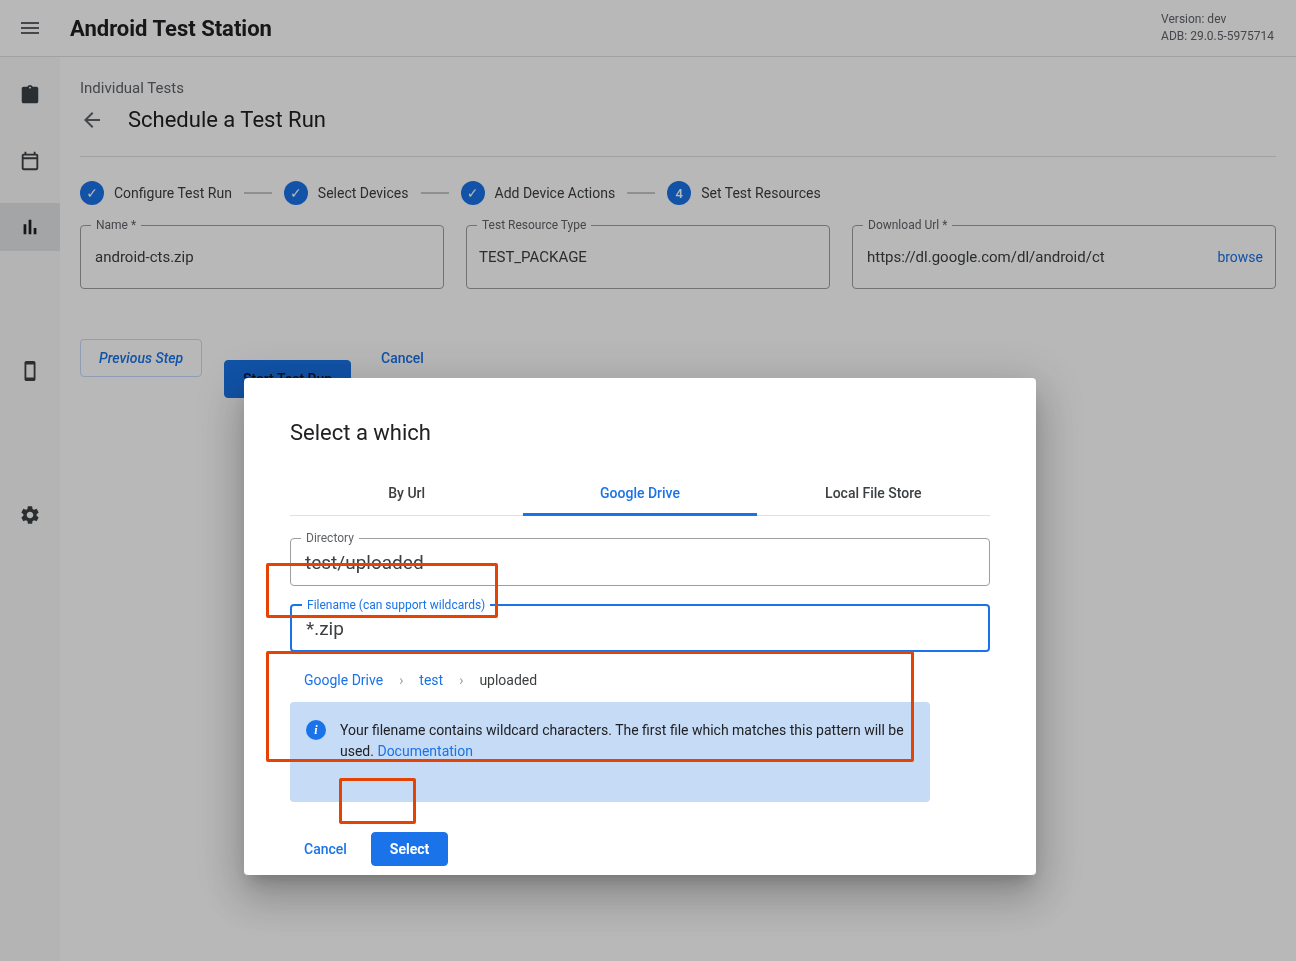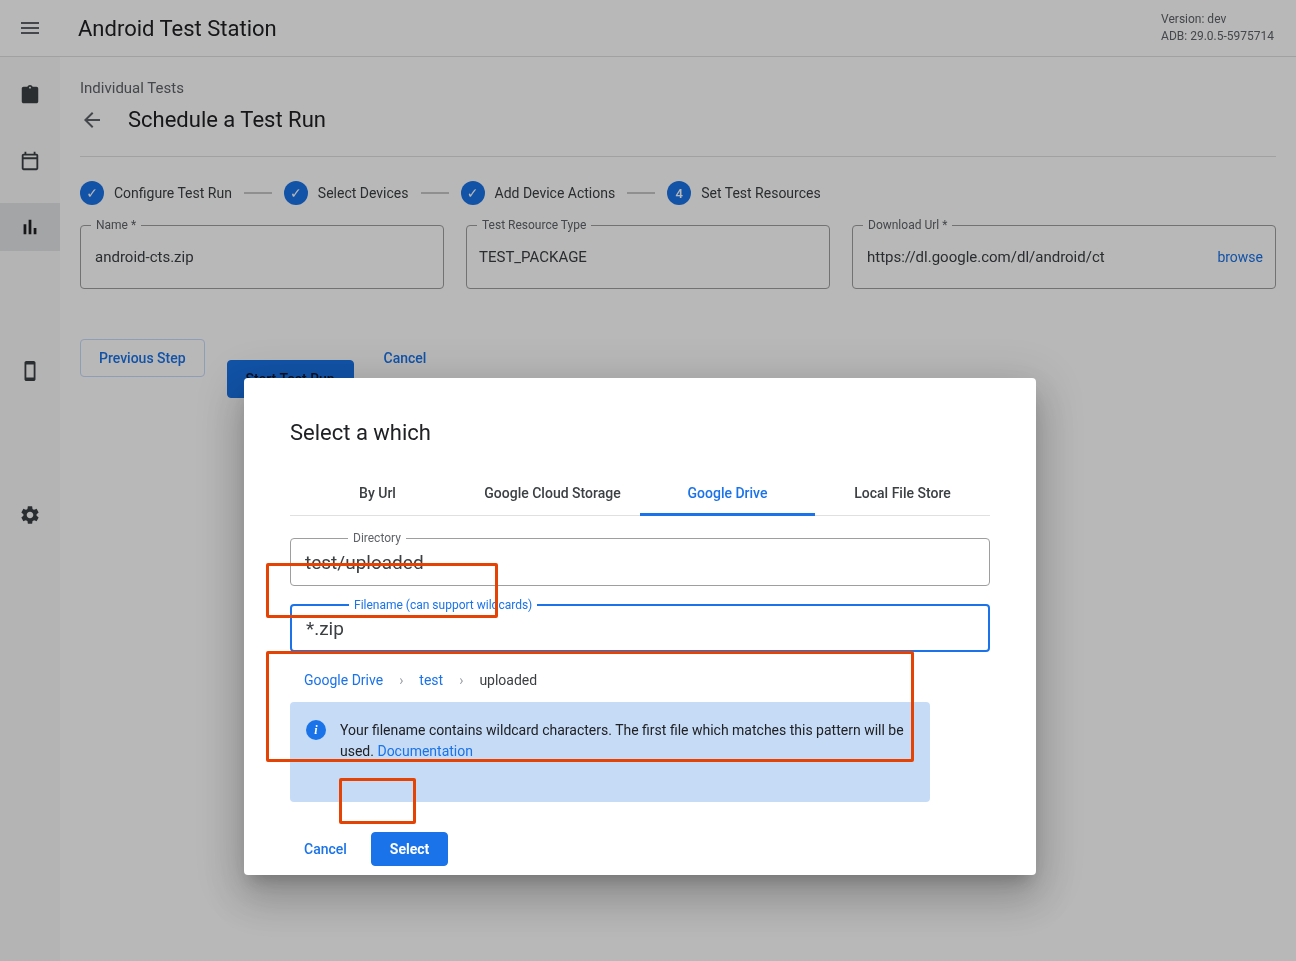--- a/index.html
+++ b/index.html
@@ -16,21 +16,21 @@
   }
   * { box-sizing: border-box; }
   html, body { margin:0; padding:0; height:100%; font-family: Roboto, "Helvetica Neue", Arial, sans-serif; color: var(--text); background:#fff; }
   body { width:1296px; height:961px; position:relative; overflow:hidden; }
 
   
   .topbar {
     display:flex; align-items:center; height:57px; padding:0 18px; border-bottom:1px solid #e0e0e0;
   }
   .menu-icon { width:24px; height:24px; color:#5f6368; cursor:pointer; margin-right:28px; }
-  .topbar-brand { font-size:22px; font-weight:400; letter-spacing:0; color:#202124;margin-left:8px; }
+  .topbar-brand { font-size:22px; font-weight:700; letter-spacing:0; color:#202124; }
   .topbar-version { margin-left:auto; text-align:left; font-size:12px; color:#5f6368; line-height:1.4; padding-right:4px;}
   .topbar-version div { white-space:nowrap; }
 
   
   .layout { display:flex; height:calc(100% - 57px); }
   .rail { width:60px; flex:0 0 60px; background:#fafafa; padding-top:14px; display:flex; flex-direction:column; align-items:center; gap:18px; }
   .rail-item { width:100%; height:48px; display:flex; align-items:center; justify-content:center; color:#3c4043; }
   .rail-item.selected { background:#e3e5e8; color:#202124; }
   .rail-icon { width:22px; height:22px; }
   .rail-gap { flex:0 0 60px; }
@@ -55,35 +55,35 @@
   .fields-row { display:flex; gap:22px; padding:0 20px; }
   .field { position:relative; border:1px solid var(--field-border); border-radius:4px; height:64px; flex:1; background:#fff; padding:0 12px; display:flex; align-items:center; font-size:15px; color:#3c4043; }
   .field .float-label { position:absolute; top:-8px; left:10px; background:#fff; padding:0 5px; font-size:12px; color:#5f6368; }
   .field input { border:none; outline:none; width:100%; font-size:15px; color:#3c4043; background:transparent; font-family:inherit; }
   .field-download { padding-right:72px; }
   .browse-link { position:absolute; right:12px; color:var(--blue); font-size:14px; cursor:pointer; }
 
   
   .btn-row { display:flex; align-items:center; gap:22px; padding:28px 20px 0 20px; }
   .btn { font-family:inherit; font-size:14px; font-weight:500; border-radius:4px; padding:0 18px; height:38px; cursor:pointer; display:inline-flex; align-items:center; }
-  .btn-outline { background:#fff; color:var(--blue); border:1px solid #c6dafc; }
+  .btn-outline { background:#fff; color:var(--blue); border:1px solid #c6dafc;font-style:italic; }
   .btn-primary { background:var(--blue); color:#0f172a; border:1px solid var(--blue);margin-top:43px; }
   .btn-text { background:none; border:none; color:var(--blue); padding:0 8px; }
 
   
   .dim { position:absolute; inset:0; background:var(--overlay); }
   .dialog { position:absolute; left:244px; top:378px; width:792px; height:497px; background:#fff; border-radius:4px; box-shadow:0 11px 15px -7px rgba(0,0,0,.2),0 24px 38px 3px rgba(0,0,0,.14),0 9px 46px 8px rgba(0,0,0,.12); padding:42px 46px 30px 46px; }
   .dialog-title { font-size:22px; color:#202124; margin-bottom:26px; }
   .tabs { display:flex; border-bottom:1px solid #e0e0e0; margin-bottom:22px; }
   .tab { flex:1; text-align:center; font-size:14px; font-weight:500; color:#3c4043; padding:14px 0; cursor:pointer; position:relative; }
   .tab.active { color:var(--blue); }
   .tab.active::after { content:""; position:absolute; left:0; right:0; bottom:-1px; height:3px; background:var(--blue); }
 
   .dlg-field { position:relative; border:1px solid var(--field-border); border-radius:4px; height:48px; padding:0 12px; display:flex; align-items:center; font-size:15px; color:#3c4043; margin-bottom:18px; }
-  .dlg-field .float-label { position:absolute; top:-8px; left:10px; background:#fff; padding:0 5px; font-size:12px; color:#5f6368;margin-left:47px; }
+  .dlg-field .float-label { position:absolute; top:-8px; left:10px; background:#fff; padding:0 5px; font-size:12px; color:#5f6368; }
   .dlg-field input { border:none; outline:none; flex:1; font-size:19px; color:#3c4043; background:transparent; font-family:inherit; }
   .dlg-field.focused { border:2px solid var(--blue); }
   .dlg-field.focused .float-label { color:var(--blue); }
 
   .highlight-box { position:absolute; border:3px solid var(--highlight); border-radius:2px; pointer-events:none; }
   .hl-filename { left:22px; top:185px; width:232px; height:55px; }
   .hl-info { left:22px; top:273px; width:648px; height:111px; }
   .hl-select { left:95px; top:400px; width:77px; height:46px; }
 
   .breadcrumbs { display:flex; align-items:center; gap:16px; padding:2px 2px 14px 14px; font-size:14px; }
@@ -217,21 +217,20 @@
   </div>
 </div>
 
 <div class="dim"></div>
 
 <div class="dialog">
   <div class="dialog-title">Select a which</div>
 
   <div class="tabs">
     <div class="tab">By Url</div>
-    <div class="tab">Google Cloud Storage</div>
     <div class="tab active">Google Drive</div>
     <div class="tab">Local File Store</div>
   </div>
 
   <div class="dlg-field">
     <span class="float-label">Directory</span>
     <input value="test/uploaded" style="">
   </div>
 
   <div class="dlg-field focused">

